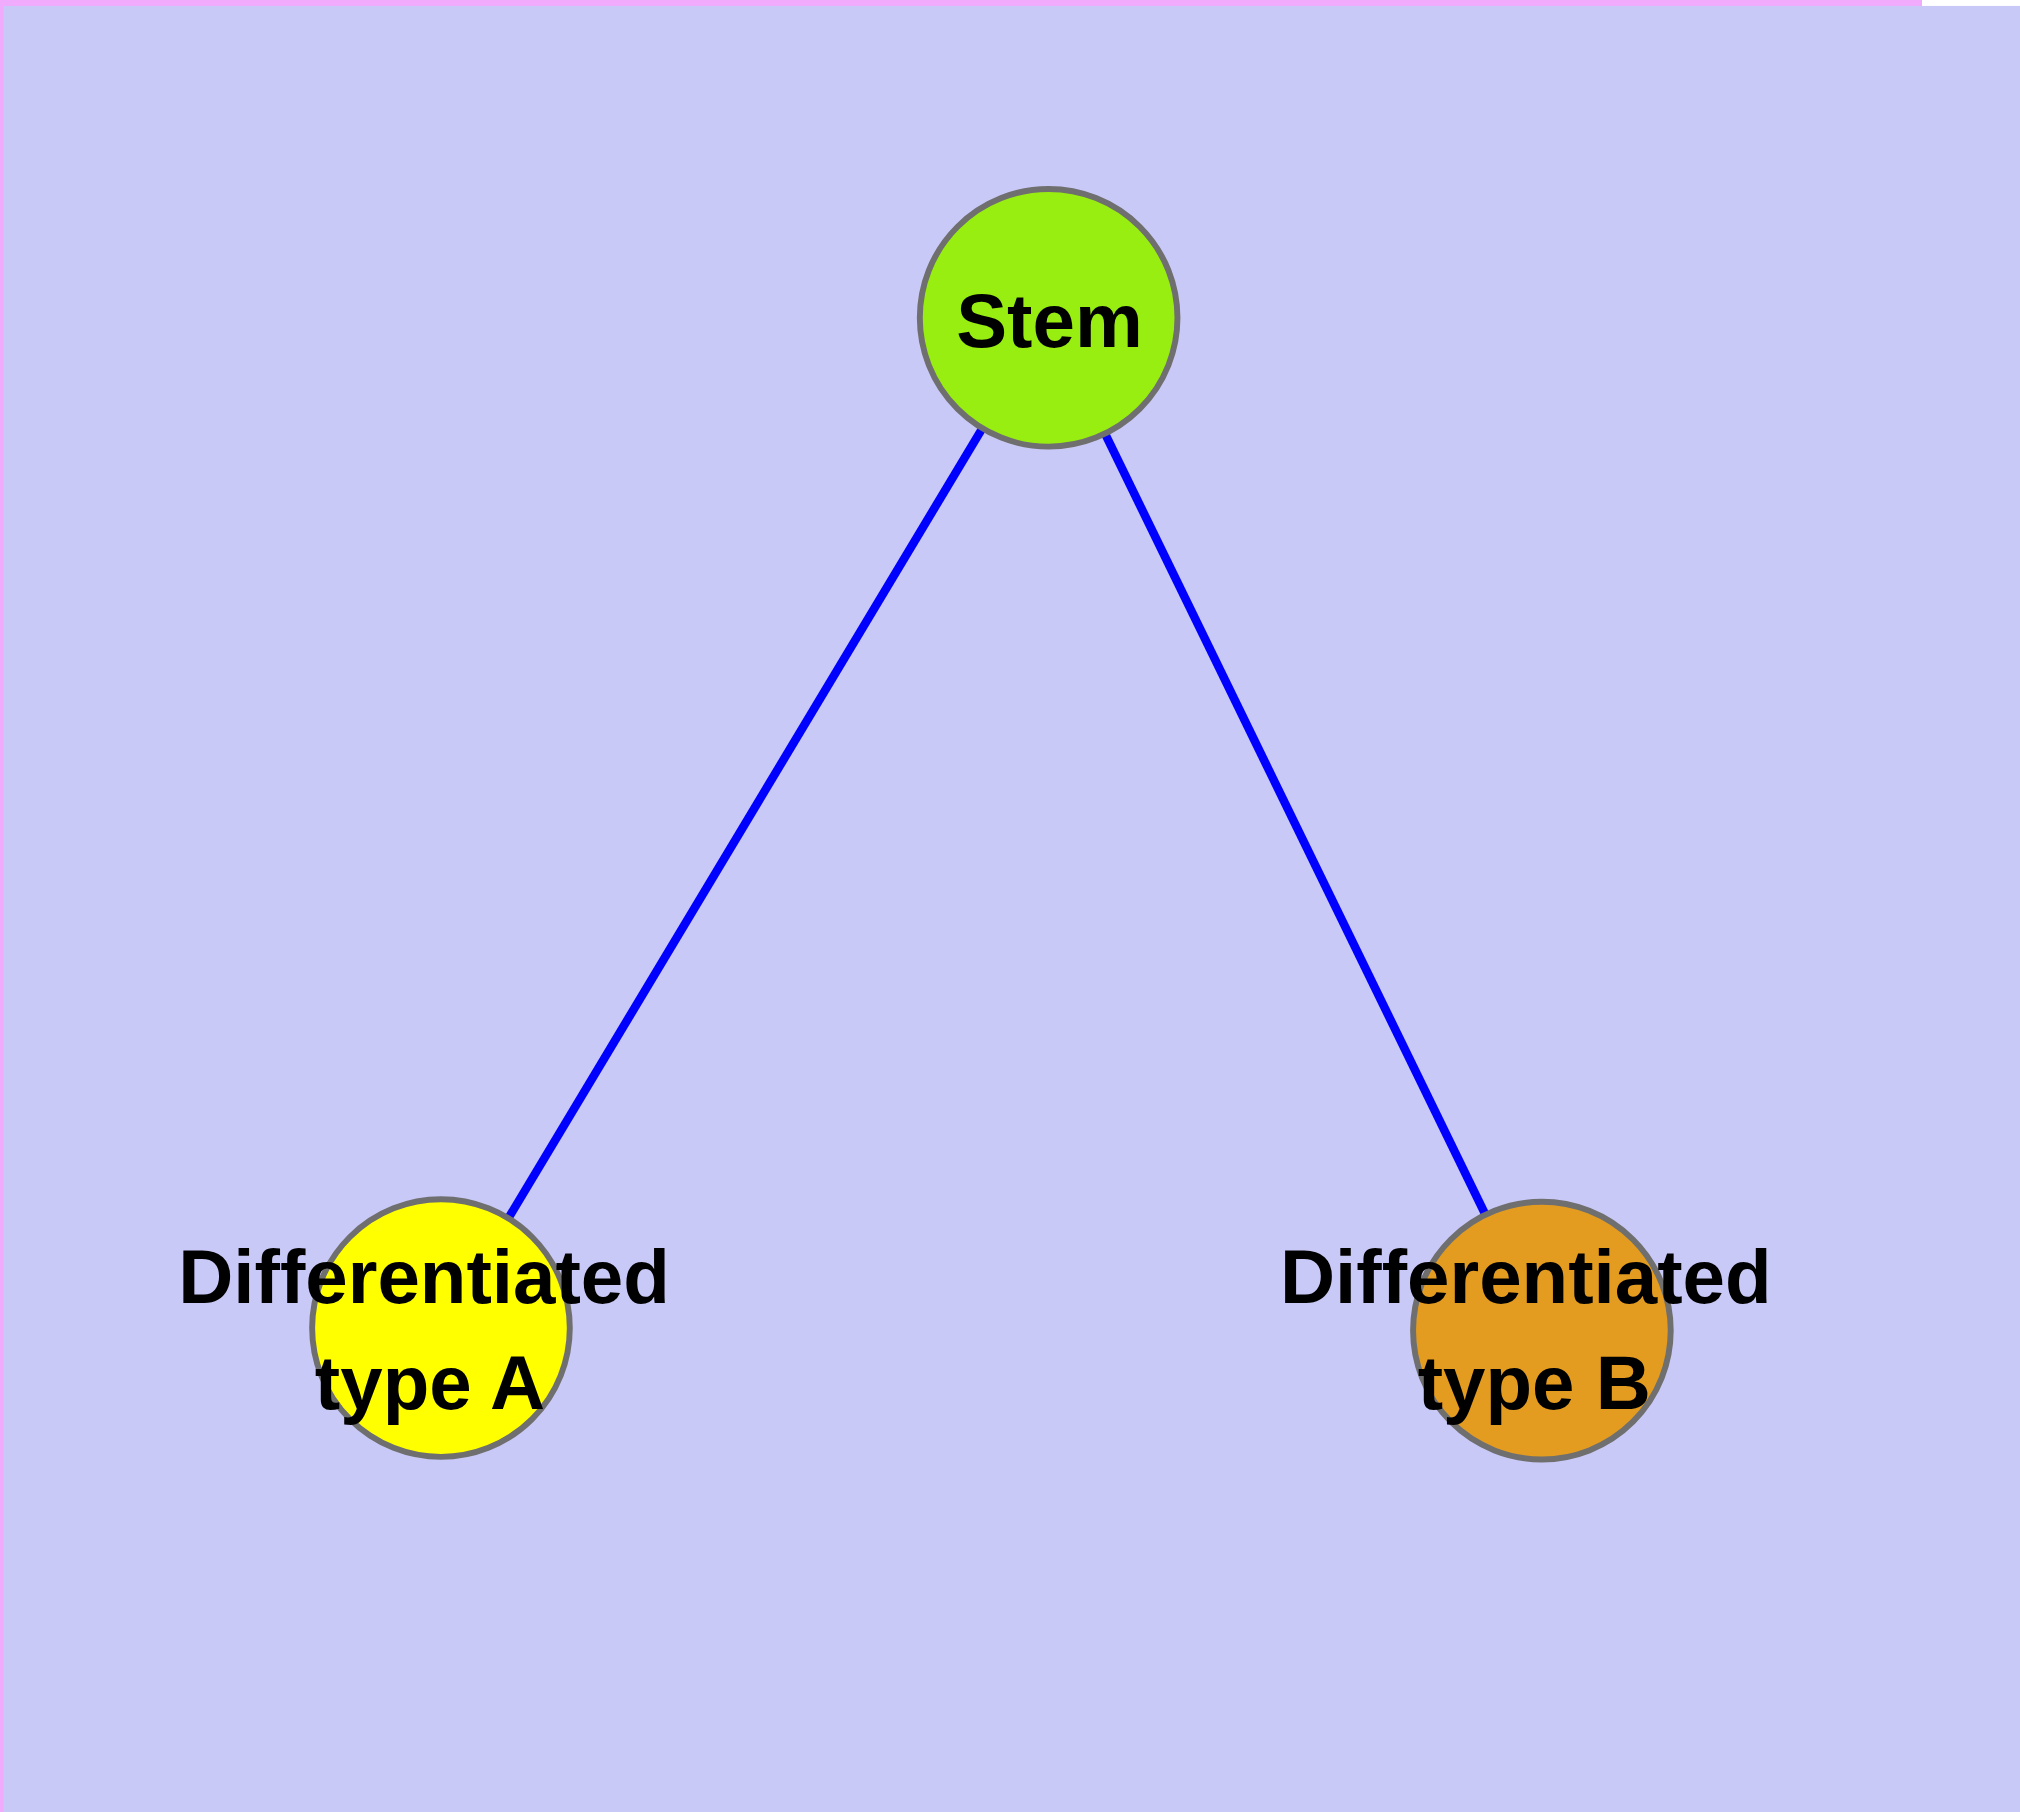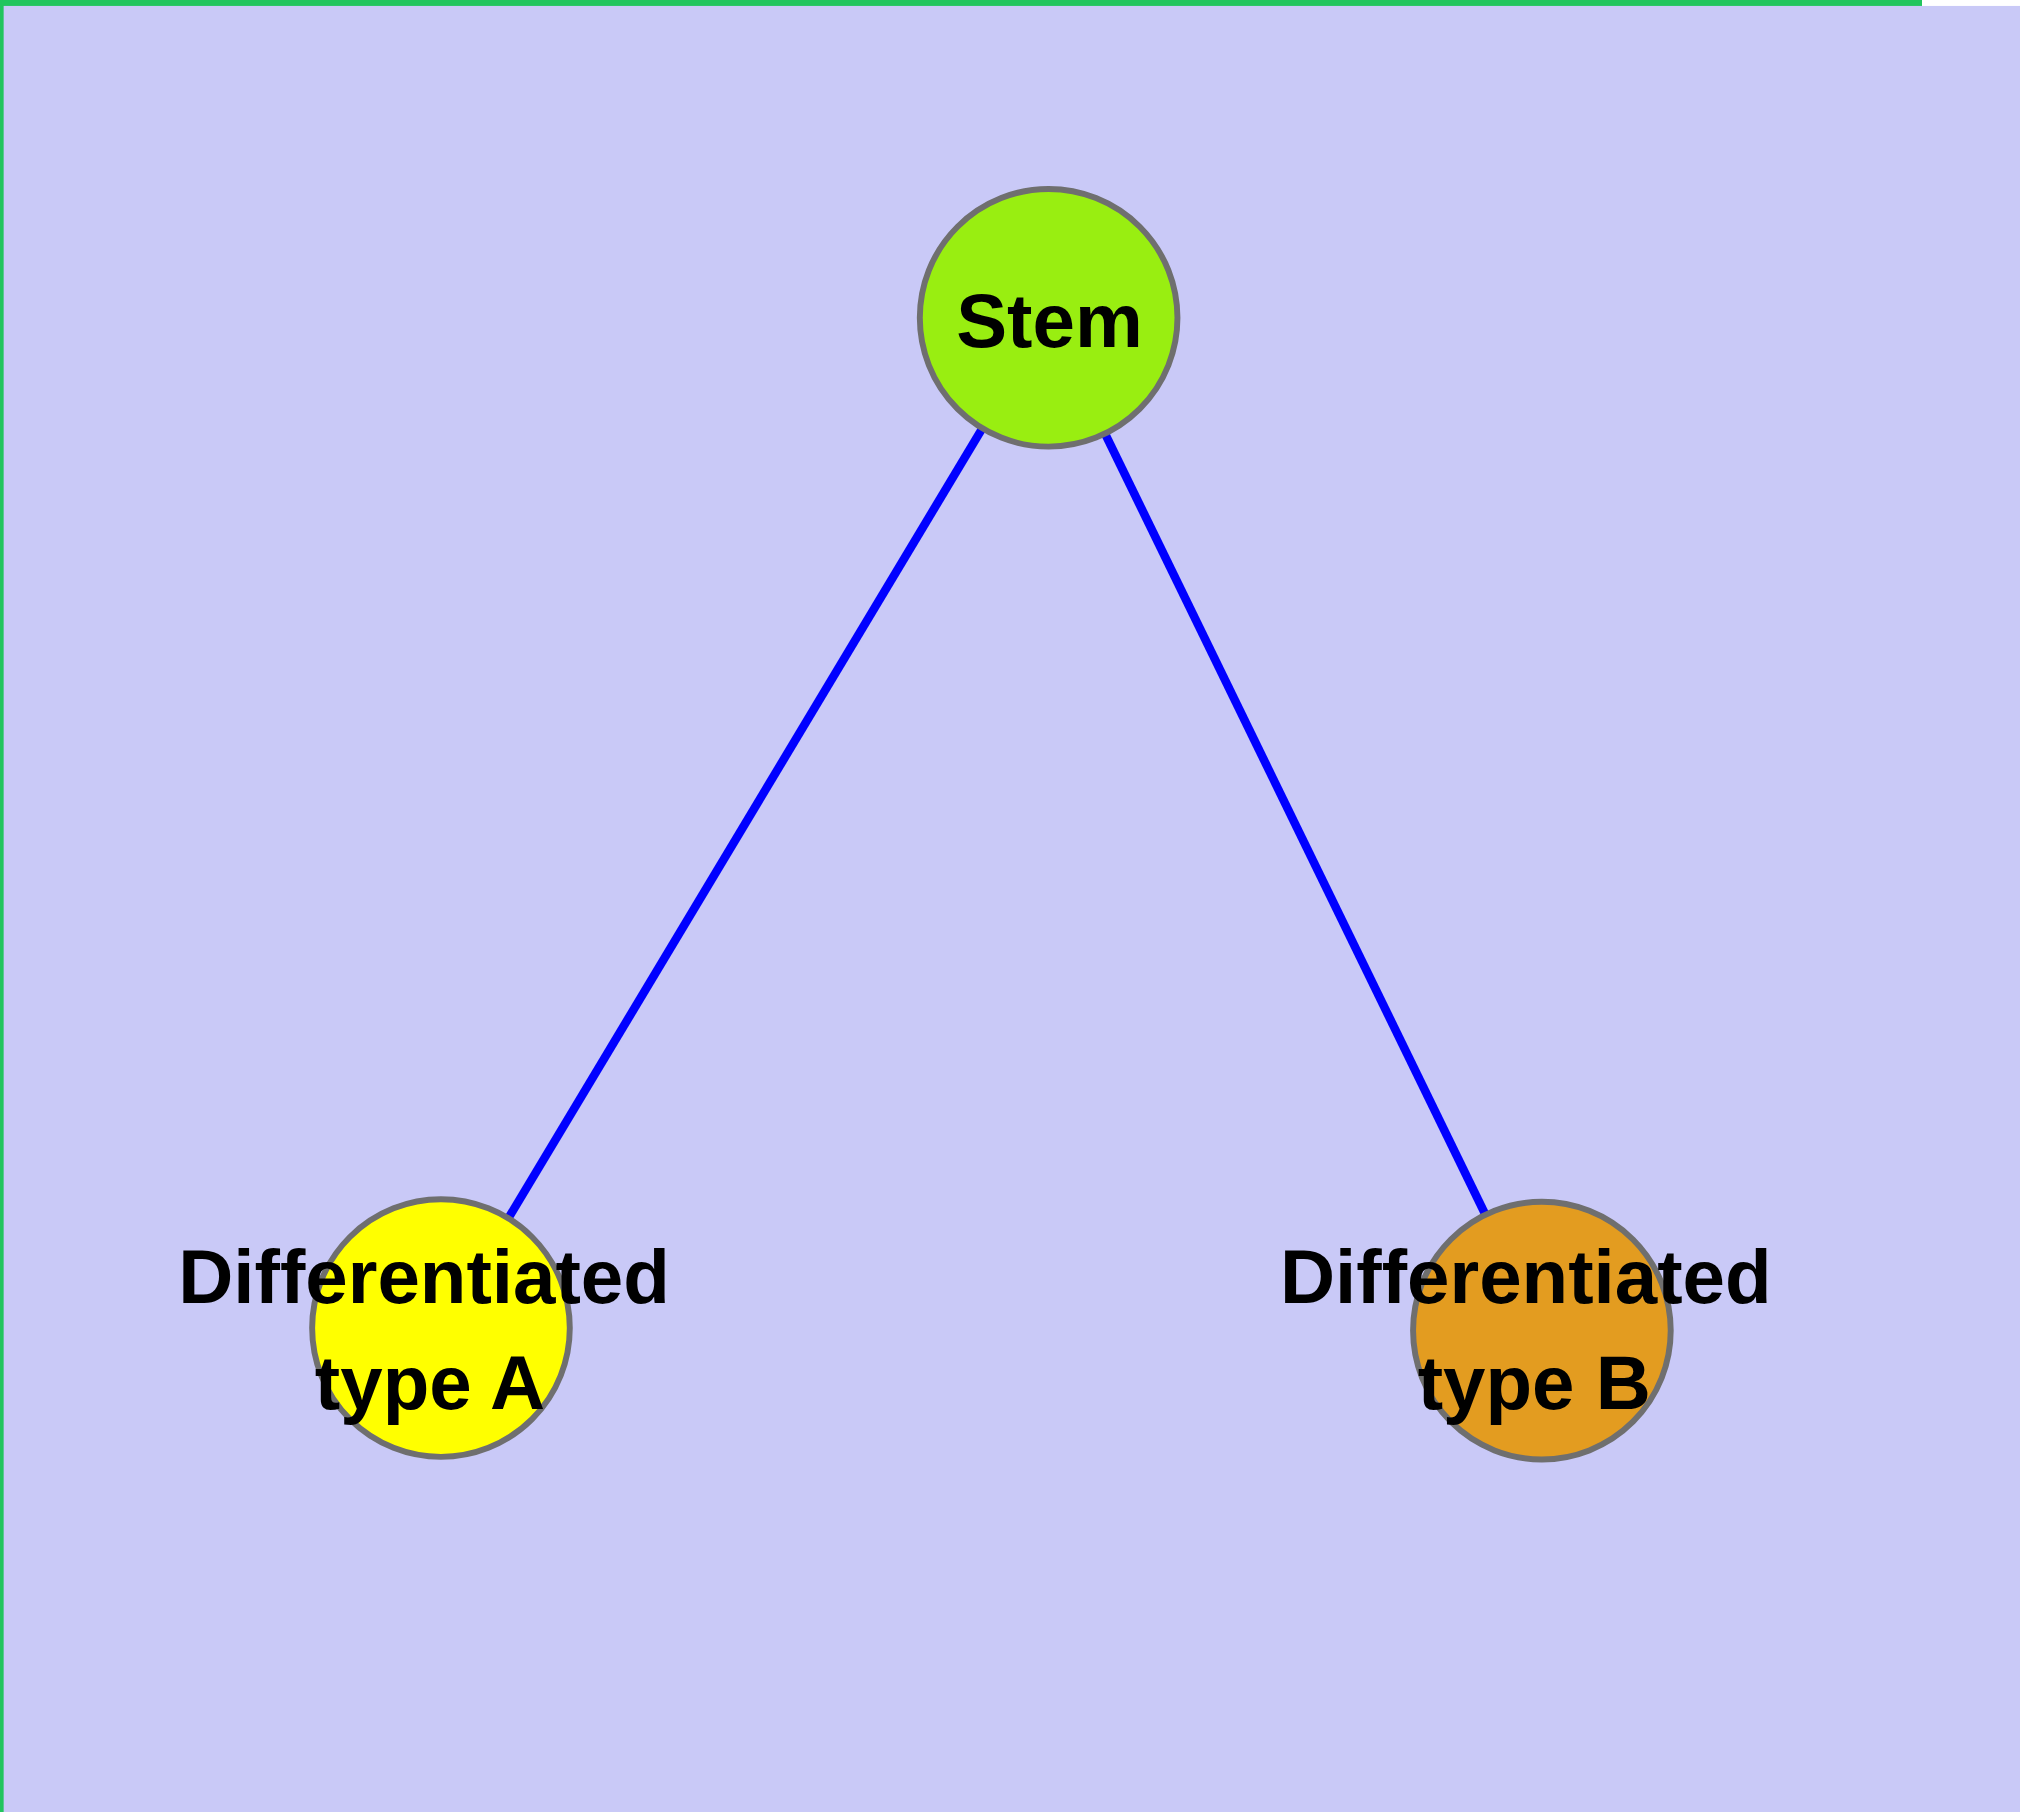--- a/index.html
+++ b/index.html
@@ -7,21 +7,21 @@
     padding: 0;
     background: #ffffff;
     width: 2021px;
     height: 1812px;
     overflow: hidden;
   }
   .stage {
     position: relative;
     width: 1922px;
     height: 1812px;
-    background: #22c55e;
+    background: #f0abfc;
   }
   svg {
     display: block;
   }
   .edge {
     stroke-width: 10;
     fill: none;
   }
   .node-circle {
     stroke: #6f6f6f;

